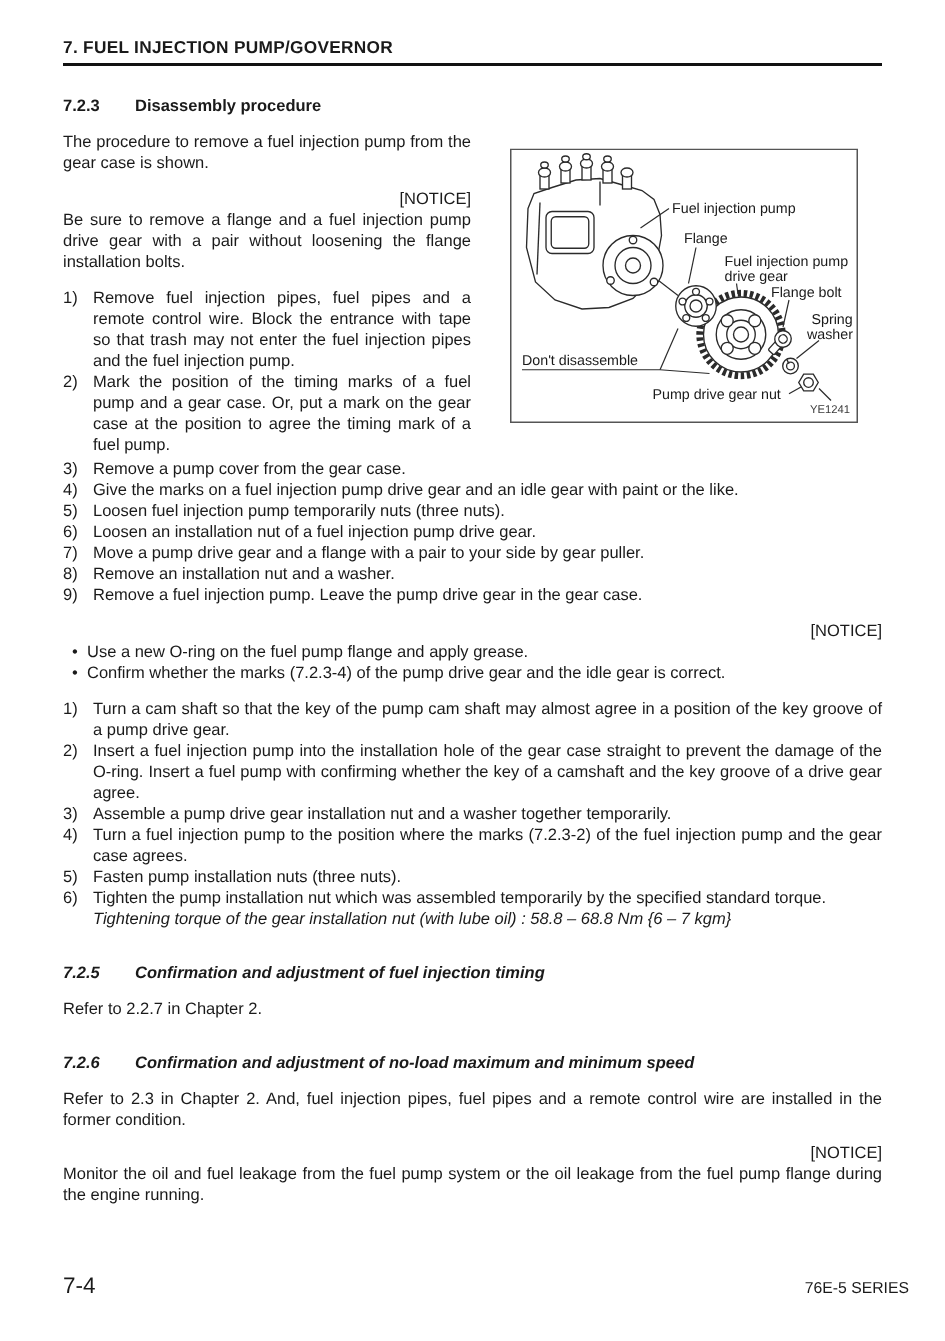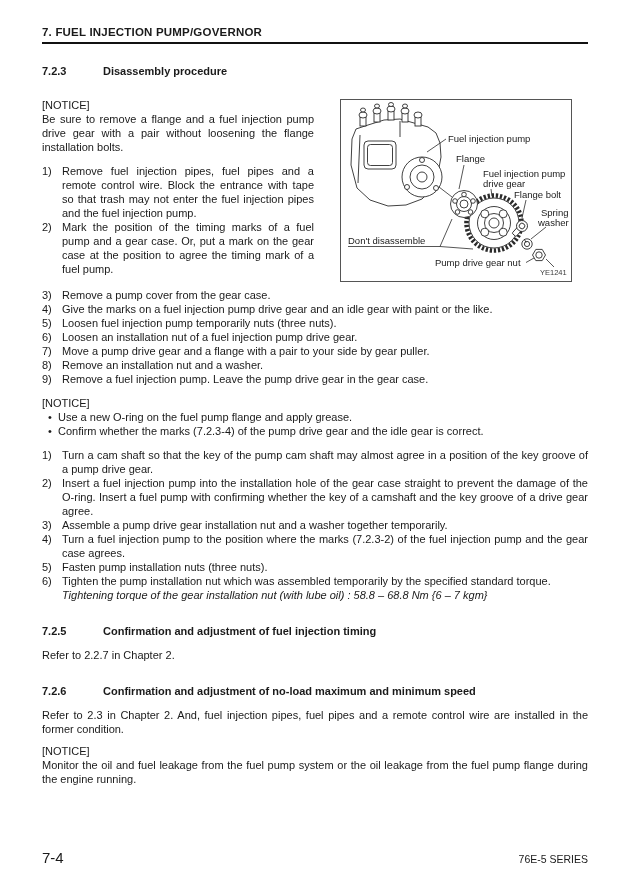--- a/index.html
+++ b/index.html
@@ -6,66 +6,67 @@
   body{
     width:630px;height:894px;background:#ffffff;
     font-family:"Liberation Sans","DejaVu Sans",sans-serif;
     color:#1a1a1a;overflow:hidden;position:relative;
   }
   .page{position:absolute;inset:0;padding:0 42px;box-sizing:border-box;}
   
   .hdr{margin-top:26px;padding-bottom:4px;border-bottom:2.5px solid #111;}
   .hdr-title{font-size:11.5px;font-weight:bold;letter-spacing:0.2px;margin-top:16px;}
   
-  .sec-h{display:flex;font-size:11px;font-weight:bold;line-height:14px;gap:13px;}
+  .sec-h{display:flex;font-size:11px;font-weight:bold;line-height:14px;}
   .sec-h .num{width:48px;flex:0 0 48px;}
-  .mt20{margin-top:20px;} .mt22{margin-top:22px;}
+  .mt20{margin-top:20px;} .mt22{margin-top:22px;font-style:italic;}
   
   .body-txt{font-size:11px;line-height:14px;}
   .just{text-align:justify;}
   .row{display:flex;margin-top:10px;}
   .leftcol{width:272px;flex:0 0 272px;}
   .figwrap{margin-left:26px;margin-top:11px;text-decoration:underline;}
-  .notice-label{margin-top:10px;font-size:11px;line-height:14px;}
+  .notice-label{margin-top:10px;font-size:11px;line-height:14px;text-align:right;}
   .steps{margin-top:10px;}
   .step{display:flex;font-size:11px;line-height:14px;}
   .step .n{width:20px;flex:0 0 20px;}
   .step .t{flex:1;}
   .sub-line{margin-left:20px;font-size:11px;line-height:14px;font-style:italic;}
   .bullet{display:flex;font-size:11px;line-height:14px;}
   .bullet .m{width:16px;flex:0 0 16px;text-align:center;}
   .mt2{margin-top:2px;}
   
   .fig-border{fill:#ffffff;stroke:#555;stroke-width:1;}
   .draw{fill:#ffffff;stroke:#2b2b2b;stroke-width:0.9;}
   .teeth{fill:#ffffff;stroke:#2b2b2b;stroke-width:4.6;stroke-dasharray:2.3 1.8;}
   .thin{stroke:#2b2b2b;stroke-width:0.8;fill:none;}
   .fig-label{font-family:"Liberation Sans",sans-serif;font-size:9.5px;fill:#1a1a1a;}
   .fig-code{font-family:"Liberation Sans",sans-serif;font-size:7.5px;fill:#3a3a3a;}
   
-  .footer{position:absolute;left:42px;right:42px;top:849px;display:flex;justify-content:space-between;align-items:baseline;}
+  .footer{position:absolute;left:42px;right:24px;top:849px;display:flex;justify-content:space-between;align-items:baseline;}
   .pg-num{font-size:15px;}
   .series{font-size:10.5px;}
 </style>
 </head>
 <body>
 
 <div class="page">
 
   <div class="hdr">
     <div class="hdr-title">7. FUEL INJECTION PUMP/GOVERNOR</div>
   </div>
 
   <div class="sec-h mt20">
     <span class="num">7.2.3</span>
     <span>Disassembly procedure</span>
   </div>
 
   <div class="row">
     <div class="leftcol">
+      <div class="body-txt just">The procedure to remove a fuel injection pump from the gear case is shown.</div>
       <div class="notice-label">[NOTICE]</div>
       <div class="body-txt just">Be sure to remove a flange and a fuel injection pump drive gear with a pair without loosening the flange installation bolts.</div>
       <div class="steps">
         <div class="step">
           <span class="n">1)</span>
           <span class="t just">Remove fuel injection pipes, fuel pipes and a remote control wire.  Block the entrance with tape so that trash may not enter the fuel injection pipes and the fuel injection pump.</span>
         </div>
         <div class="step">
           <span class="n">2)</span>
           <span class="t just">Mark the position of the timing marks of a fuel pump and a gear case.  Or, put a mark on the gear case at the position to agree the timing mark of a fuel pump.</span>

